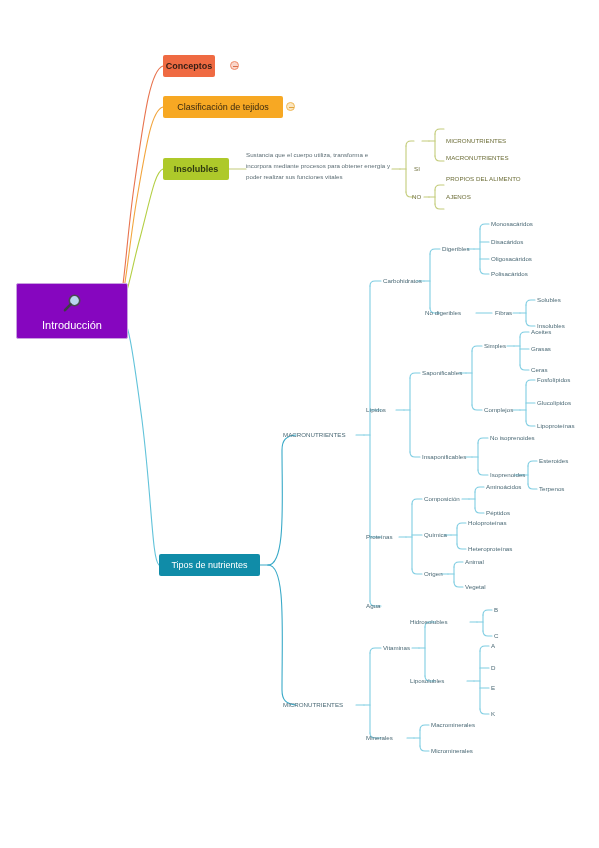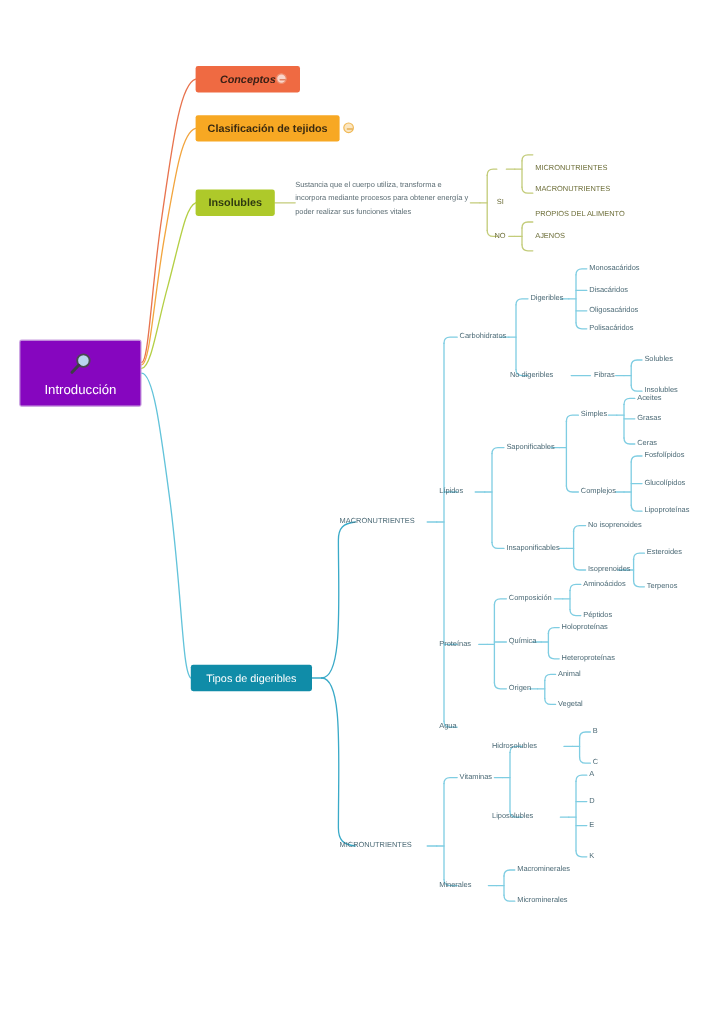--- a/index.html
+++ b/index.html
@@ -6,34 +6,34 @@
   body{width:599px;height:848px;position:relative;overflow:hidden;
        font-family:"Liberation Sans","DejaVu Sans",sans-serif;}
   #canvas{position:absolute;inset:0;width:599px;height:848px;}
   svg.wires{position:absolute;left:0;top:0;width:599px;height:848px;pointer-events:none;}
 
   .node{position:absolute;box-sizing:border-box;display:flex;align-items:center;
         justify-content:center;border-radius:2px;}
   .node span{white-space:nowrap;}
 
   
-  .box-conceptos{left:163px;top:55px;width:87px;height:22px;background:#ef6a42;font-style:italic;}
+  .box-conceptos{left:163px;top:55px;width:52px;height:22px;background:#ef6a42;}
   .box-conceptos span{color:#3a2016;font-size:9px;font-weight:bold;}
 
   .box-clasif{left:163px;top:96px;width:120px;height:22px;background:#f7a823;}
-  .box-clasif span{color:#3a2a10;font-size:9px;font-weight:bold;}
+  .box-clasif span{color:#3a2a10;font-size:9px;font-weight:normal;}
 
   .box-nutrientes{left:163px;top:158px;width:66px;height:22px;background:#aec92a;}
   .box-nutrientes span{color:#2f3a10;font-size:9px;font-weight:bold;}
 
   .box-tipos{left:159px;top:554px;width:101px;height:22px;background:#108ca8;}
   .box-tipos span{color:#ffffff;font-size:9px;}
 
   
-  .root{left:16px;top:283px;width:102px;height:56px;background:#8606bf;
+  .root{left:16px;top:283px;width:112px;height:56px;background:#8606bf;
         flex-direction:column;justify-content:center;gap:3px;border:1px solid #c9a0e0;}
   .root .rlabel{color:#ffffff;font-size:11px;}
   .magnifier{width:24px;height:24px;display:block;}
 
   
   .toggle{position:absolute;width:9px;height:9px;border-radius:50%;
           box-sizing:border-box;}
   .toggle i{position:absolute;left:2px;top:3.5px;width:5px;height:1px;display:block;}
   .tg-conceptos{left:230px;top:61px;background:#f9d6cb;border:1px solid #ef8d6c;}
   .tg-conceptos i{background:#d9704d;}
@@ -245,21 +245,21 @@
   <div class="desc">Sustancia que el cuerpo utiliza, transforma e incorpora mediante procesos para obtener energía y poder realizar sus funciones vitales</div>
 
   <div class="t t-olive" style="left:414px;top:166px;">SI</div>
   <div class="t t-olive" style="left:412px;top:194px;">NO</div>
   <div class="t t-olive" style="left:446px;top:138px;">MICRONUTRIENTES</div>
   <div class="t t-olive" style="left:446px;top:155px;">MACRONUTRIENTES</div>
   <div class="t t-olive" style="left:446px;top:176px;">PROPIOS DEL ALIMENTO</div>
   <div class="t t-olive" style="left:446px;top:194px;">AJENOS</div>
 
   <div class="node box-tipos">
-    <span>Tipos de digeribles</span>
+    <span>Tipos de nutrientes</span>
   </div>
 
   <div class="t t-teal" style="left:283px;top:432px;">MACRONUTRIENTES</div>
   <div class="t t-teal" style="left:283px;top:702px;">MICRONUTRIENTES</div>
 
   <div class="t t-teal" style="left:383px;top:278px;">Carbohidratos</div>
   <div class="t t-teal" style="left:442px;top:246px;">Digeribles</div>
   <div class="t t-teal" style="left:491px;top:221px;">Monosacáridos</div>
   <div class="t t-teal" style="left:491px;top:239px;">Disacáridos</div>
   <div class="t t-teal" style="left:491px;top:256px;">Oligosacáridos</div>

